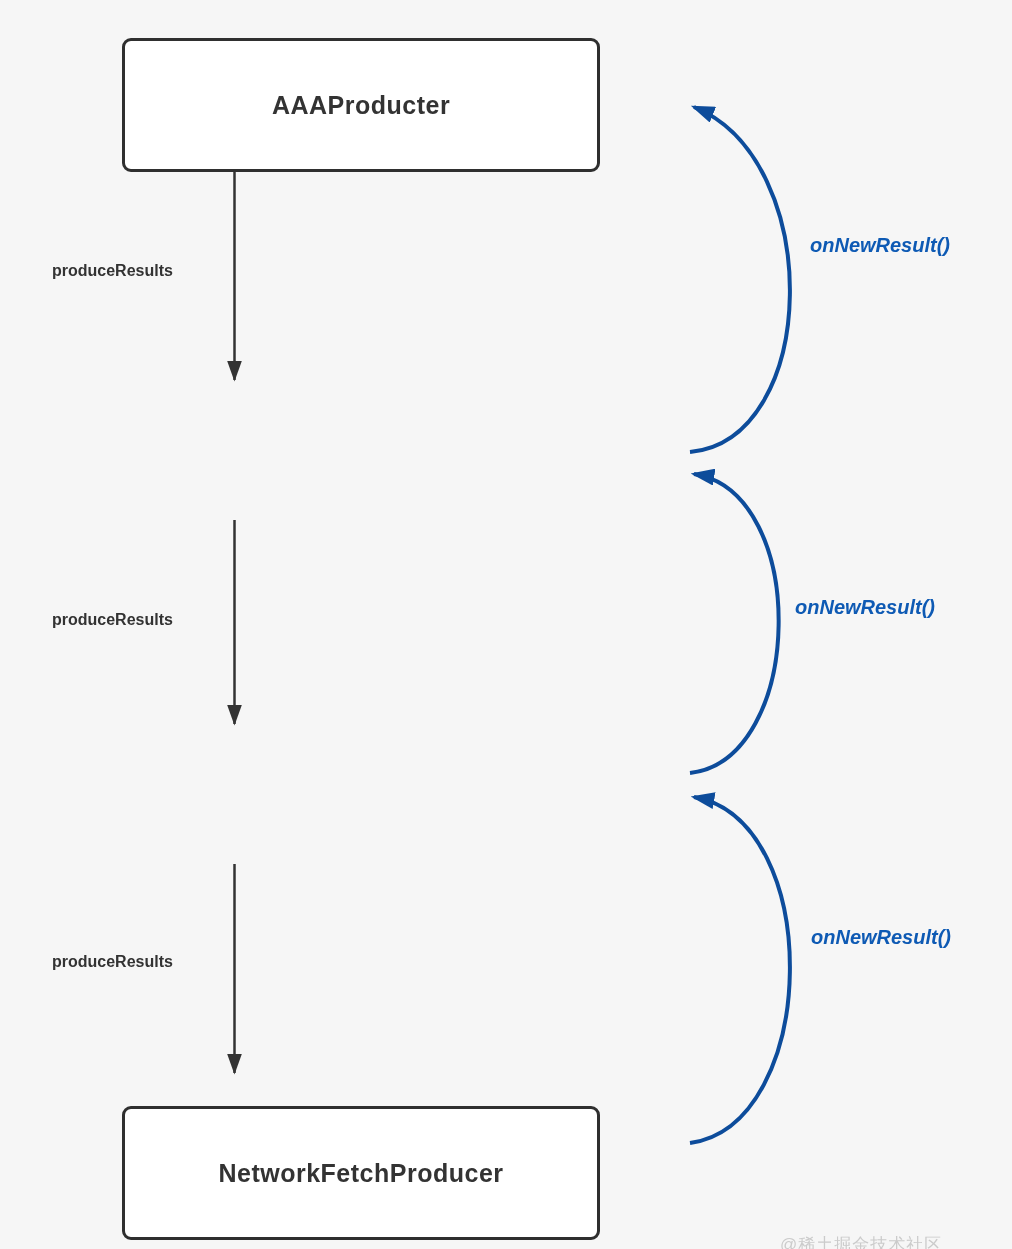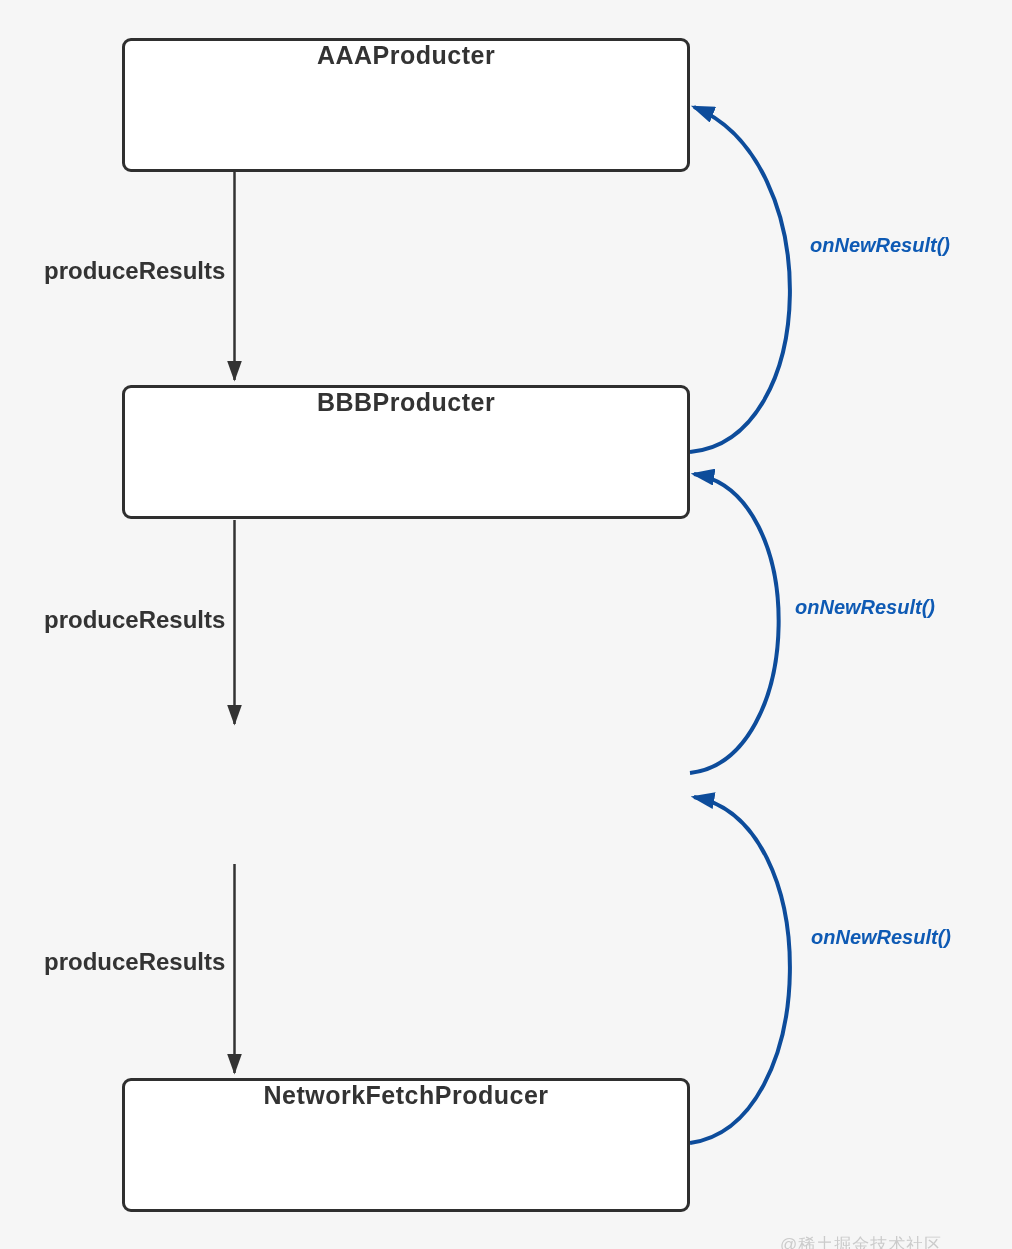--- a/index.html
+++ b/index.html
@@ -37,41 +37,42 @@
   .callback-curve {
     stroke: var(--callback-blue);
     stroke-width: 4;
     fill: none;
   }
   .marker-dark { fill: var(--arrow-dark); }
   .marker-blue { fill: var(--callback-blue); }
   .node {
     position: absolute;
     left: 122px;
-    width: 568px;
+    width: 478px;
     height: 134px;
     background: var(--node-fill);
     border: 3px solid var(--node-border);
     border-radius: 9px;
     display: flex;
+    align-items: center;
     justify-content: center;
     font-size: 25px;
     font-weight: bold;
     color: var(--text-dark);
     letter-spacing: 0.5px;
   }
   .node-aaa { top: 38px; }
   .node-bbb { top: 385px; }
   .node-ccc { top: 729px; }
-  .node-nfp { top: 1078px; }
+  .node-nfp { top: 1106px; }
   .produce-label {
     position: absolute;
-    left: 44px;
+    left: 52px;
     transform: translateY(-50%);
-    font-size: 24px;
+    font-size: 16px;
     font-weight: bold;
     color: var(--text-dark);
     text-align: right;
   }
   .produce-label-1 { top: 271px; }
   .produce-label-2 { top: 620px; }
   .produce-label-3 { top: 962px; }
   .callback-label {
     position: absolute;
     transform: translateY(-50%);
@@ -113,23 +114,20 @@
     <path class="produce-line" d="M234.5 864 L234.5 1073" marker-end="url(#arrow-dark)"></path>
 
     <path class="callback-curve" d="M690 452 C820 440, 825 160, 694 107" marker-end="url(#arrow-blue)"></path>
     <path class="callback-curve" d="M690 773 C805 760, 810 492, 694 474" marker-end="url(#arrow-blue)"></path>
     <path class="callback-curve" d="M690 1143 C820 1125, 825 820, 694 797" marker-end="url(#arrow-blue)"></path>
   </svg>
 
   <div class="node node-aaa">
     <span>AAAProducter</span>
   </div>
-  <div class="node node-bbb">
-    <span>BBBProducter</span>
-  </div>
   <div class="node node-nfp">
     <span>NetworkFetchProducer</span>
   </div>
 
   <div class="produce-label produce-label-1">produceResults</div>
   <div class="produce-label produce-label-2">produceResults</div>
   <div class="produce-label produce-label-3">produceResults</div>
 
   <div class="callback-label callback-label-1">onNewResult()</div>
   <div class="callback-label callback-label-2">onNewResult()</div>

